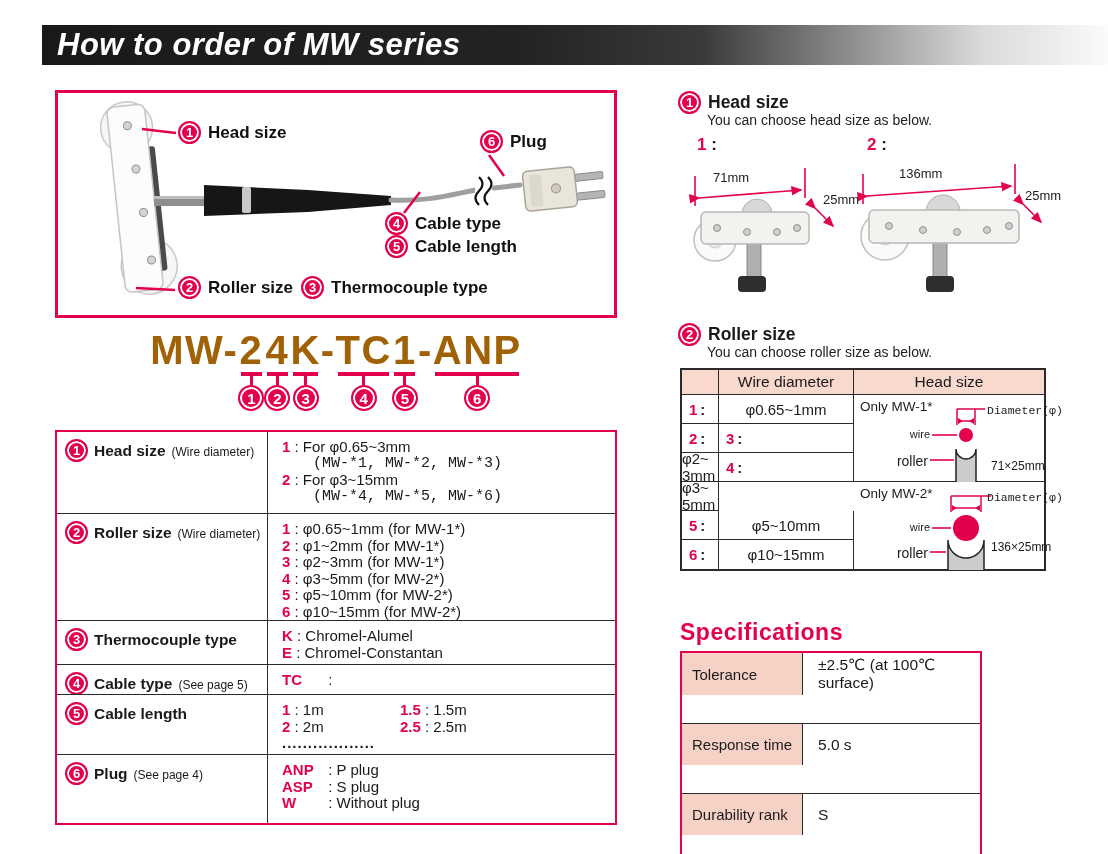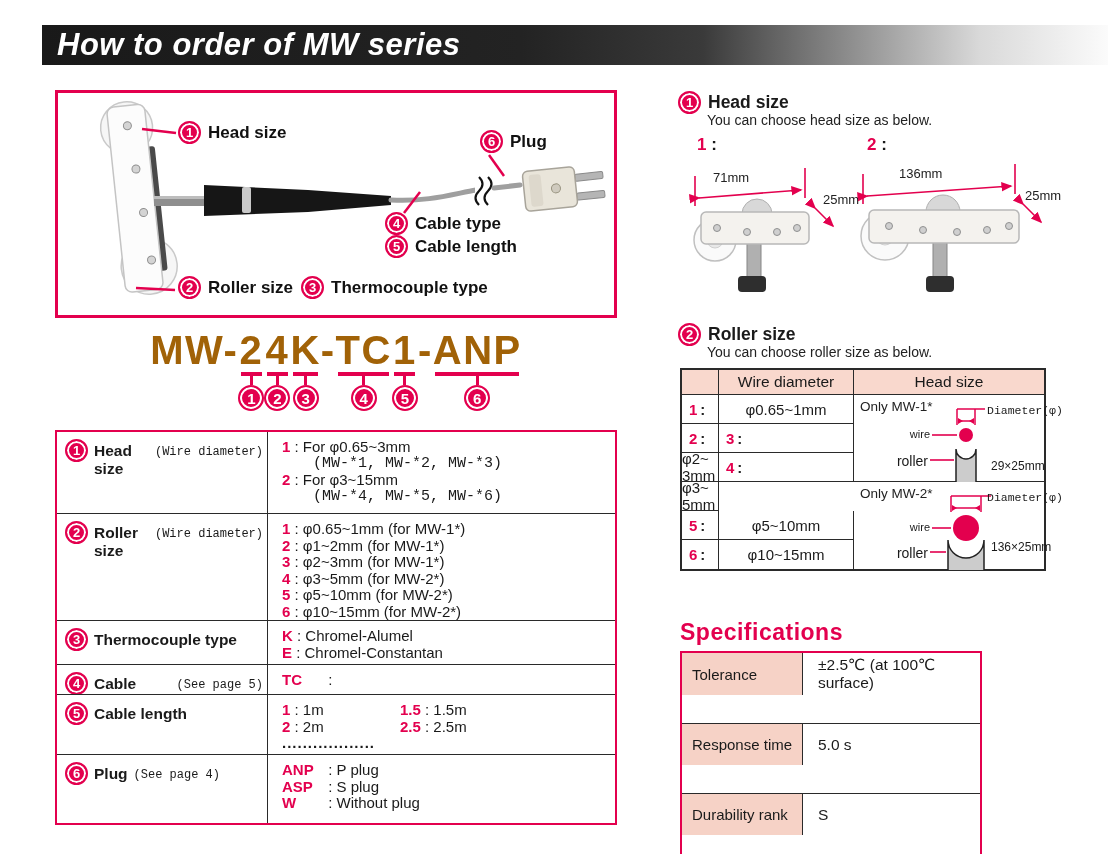--- a/index.html
+++ b/index.html
@@ -47,21 +47,21 @@
   .mbadge{width:26px;height:26px;font-size:15px;}
 
   
   .order-table{position:absolute;left:55px;top:430px;width:562px;
     border:2.5px solid var(--accent);background:#fff;}
   .orow{display:grid;grid-template-columns:211px 1fr;}
   .orow + .orow{border-top:1px solid var(--line);}
   .ocell-l{border-right:1px solid var(--line);padding:7px 4px 0 8px;
     display:flex;align-items:flex-start;gap:6px;overflow:hidden;}
   .ocell-l .olabel{font-weight:bold;font-size:15.5px;padding-top:3px;}
-  .ocell-l .onote{font-size:12px;padding-top:6px;white-space:nowrap;font-family:Liberation Mono, monospace;}
+  .ocell-l .onote{font-size:12px;padding-top:6px;white-space:nowrap;}
   .ocell-r{padding:7px 4px 2px 14px;overflow:hidden;}
   .oline{font-size:15px;line-height:16.5px;display:flex;white-space:pre;}
   .oline .code{color:var(--accent);font-weight:bold;}
   .oline .code.wide{display:inline-block;min-width:42px;}
   .oline .pair{display:inline-flex;}
   .oline .pair.first{min-width:118px;}
   .oline .indent{padding-left:31px;font-family:Liberation Mono, monospace;}
   .oline .dots{font-weight:bold;letter-spacing:1px;}
   .orow:nth-child(1){height:81px;} .orow:nth-child(2){height:107px;}
   .orow:nth-child(3){height:44px;} .orow:nth-child(4){height:30px;}
@@ -404,21 +404,21 @@
         <path d="M104,23 l5,3 -5,3 Z M120,23 l-5,3 5,3 Z" fill="#e3004e" stroke="none" transform="translate(0,0)"></path>
         <circle cx="112" cy="40" r="7" fill="#e3004e"></circle>
         <path d="M78,40 H103" stroke="#e3004e" stroke-width="1.6"></path>
         <path d="M102,87 V54 A10,10 0 0 0 122,54 V87" fill="#cccccc" stroke="#222" stroke-width="1.5"></path>
         <path d="M76,65 H100" stroke="#e3004e" stroke-width="1.6"></path>
       </svg>
       <span class="only">Only MW-1*</span>
       <span class="dim">Diameter(φ)</span>
       <span class="wirelab" style="top: 33px;">wire</span>
       <span class="rollab" style="top: 58px;">roller</span>
-      <span class="sizelab" style="top: 64px;">29×25mm</span>
+      <span class="sizelab" style="top: 64px;">71×25mm</span>
     </div>
     <div class="rt-cell rt-num">
       <span class="n">2</span>
       <span class="c">:</span>
     </div>
     <div class="rt-cell rt-num">
       <span class="n">3</span>
       <span class="c">:</span>
     </div>
     <div class="rt-cell">φ2~ 3mm</div>

